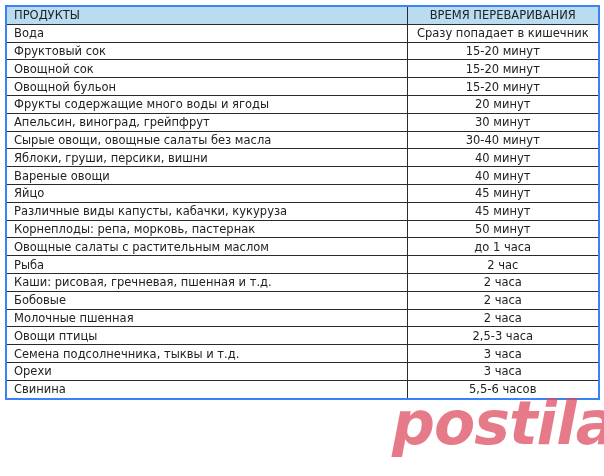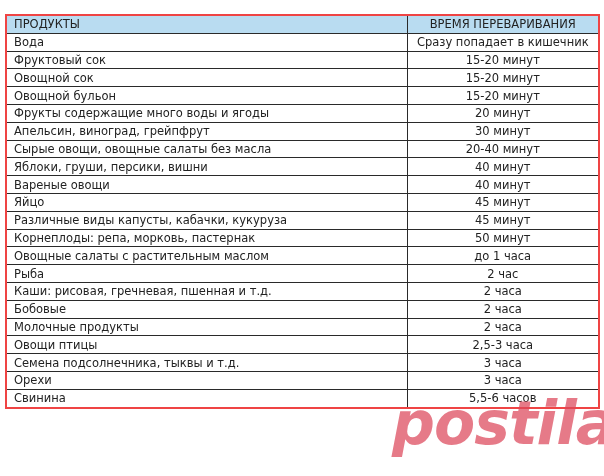--- a/index.html
+++ b/index.html
@@ -1,19 +1,19 @@
 <!DOCTYPE html>
 <html><head>
 <meta charset="utf-8">
 <style>
   html, body { margin: 0; padding: 0; background: #ffffff; }
   body { width: 604px; height: 476px; position: relative; overflow: hidden; }
   .tbl {
-    position: absolute; left: 5px; top: 14px; width: 595px;
-    border-collapse: collapse; border: 2px solid #ef4444;
+    position: absolute; left: 5px; top: 5px; width: 595px;
+    border-collapse: collapse; border: 2px solid #3b82f6;
     font-family: "DejaVu Sans", sans-serif; font-size: 11.5px; color: #222;
     table-layout: fixed;
   }
   .tbl td, .tbl th {
     border: 1px solid #2a2a2a; height: 16.8px; padding: 0 0 0 7px;
     line-height: 16px; white-space: nowrap; overflow: hidden; font-weight: normal;
   }
   .tbl th { background: #b9dcf1; text-align: left; }
   .tbl th.c2, .tbl td.c2 { text-align: center; padding: 0; }
   .col1 { width: 401px; }
@@ -58,21 +58,21 @@
       <tr>
         <td>Фрукты содержащие много воды и ягоды</td>
         <td class="c2">20 минут</td>
       </tr>
       <tr>
         <td>Апельсин, виноград, грейпфрут</td>
         <td class="c2">30 минут</td>
       </tr>
       <tr>
         <td>Сырые овощи, овощные салаты без масла</td>
-        <td class="c2">20-40 минут</td>
+        <td class="c2">30-40 минут</td>
       </tr>
       <tr>
         <td>Яблоки, груши, персики, вишни</td>
         <td class="c2">40 минут</td>
       </tr>
       <tr>
         <td>Вареные овощи</td>
         <td class="c2">40 минут</td>
       </tr>
       <tr>
@@ -97,21 +97,21 @@
       </tr>
       <tr>
         <td>Каши: рисовая, гречневая, пшенная и т.д.</td>
         <td class="c2">2 часа</td>
       </tr>
       <tr>
         <td>Бобовые</td>
         <td class="c2">2 часа</td>
       </tr>
       <tr>
-        <td>Молочные продукты</td>
+        <td>Молочные пшенная</td>
         <td class="c2">2 часа</td>
       </tr>
       <tr>
         <td>Овощи птицы</td>
         <td class="c2">2,5-3 часа</td>
       </tr>
       <tr>
         <td>Семена подсолнечника, тыквы и т.д.</td>
         <td class="c2">3 часа</td>
       </tr>

